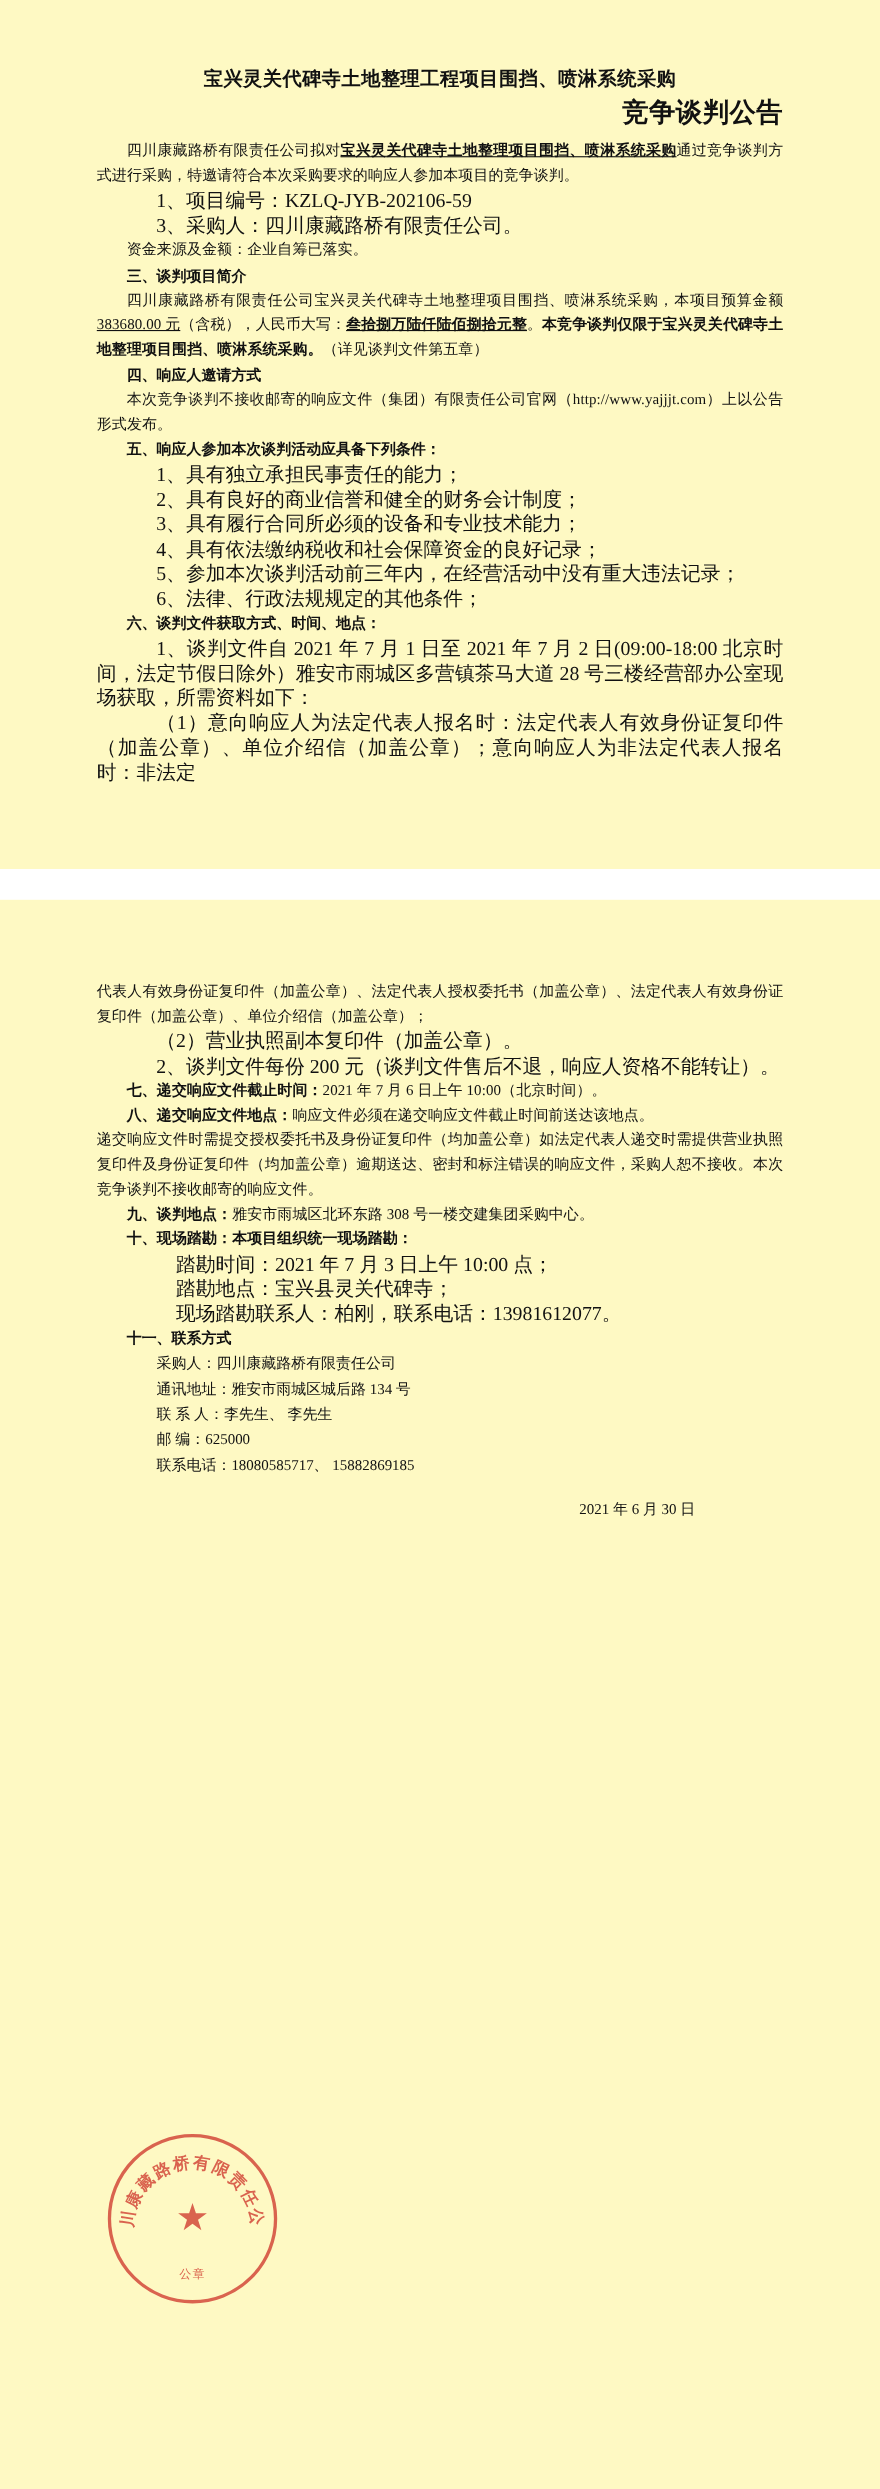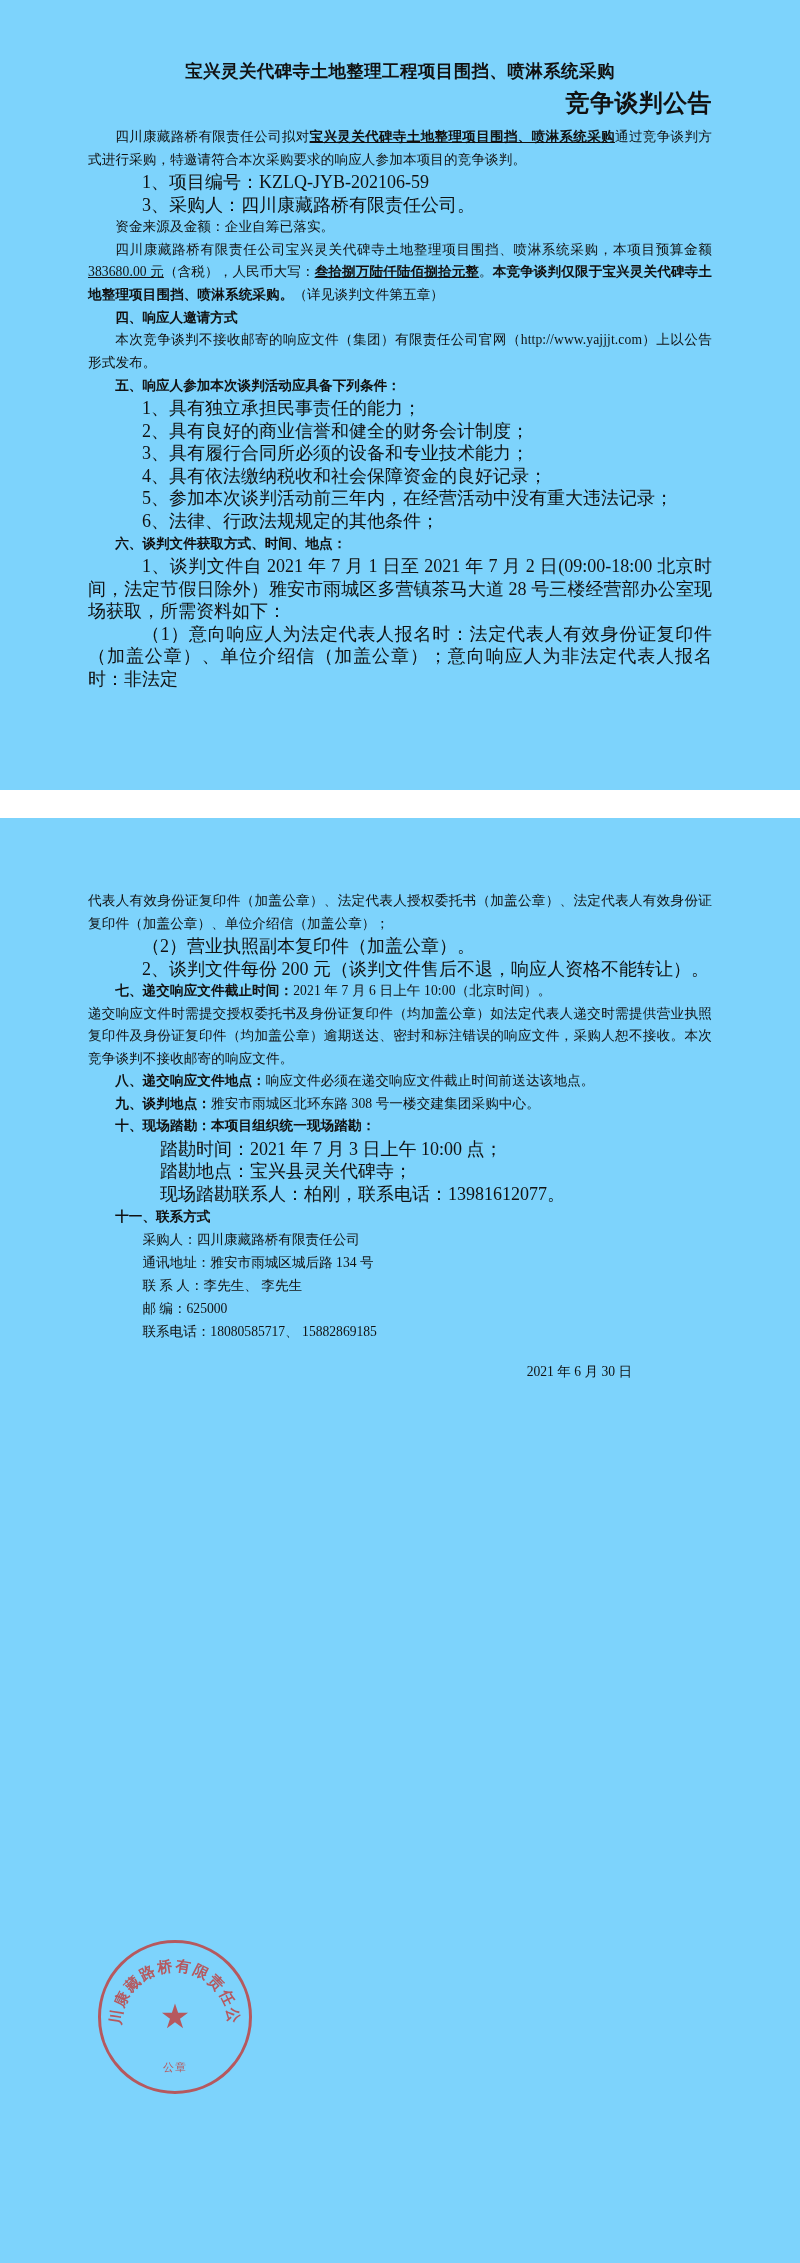--- a/index.html
+++ b/index.html
@@ -8,21 +8,21 @@
     background: #ffffff;
   }
   body {
     width: 800px;
     font-family: "Liberation Serif", "DejaVu Serif", serif;
     color: #111111;
   }
   .page {
     position: relative;
     width: 800px;
-    background: #7dd3fc;
+    background: #fef9c3;
     box-sizing: border-box;
   }
   .page-1 {
     height: 790px;
     padding: 56px 88px 0 88px;
   }
   .gap {
     height: 28px;
     background: #ffffff;
   }
@@ -157,20 +157,21 @@
 
   <p class="para">
     <span>四川康藏路桥有限责任公司拟对</span><span class="u">宝兴灵关代碑寺土地整理项目围挡、喷淋系统采购</span><span>通过竞争谈判方式进行采购，特邀请符合本次采购要求的响应人参加本项目的竞争谈判。</span>
   </p>
 
   <p class="item">1、项目编号：KZLQ-JYB-202106-59</p>
   <p class="item">3、采购人：四川康藏路桥有限责任公司。</p>
 
   <p class="para">资金来源及金额：企业自筹已落实。</p>
 
+  <p class="section-head">三、谈判项目简介</p>
   <p class="para">
     <span>四川康藏路桥有限责任公司宝兴灵关代碑寺土地整理项目围挡、喷淋系统采购，本项目预算金额</span><span class="ul-thin">383680.00 元</span><span>（含税），人民币大写：</span><span class="u">叁拾捌万陆仟陆佰捌拾元整</span><span>。</span><span class="b">本竞争谈判仅限于宝兴灵关代碑寺土地整理项目围挡、喷淋系统采购。</span><span>（详见谈判文件第五章）</span>
   </p>
 
   <p class="section-head">四、响应人邀请方式</p>
   <p class="para">本次竞争谈判不接收邮寄的响应文件（集团）有限责任公司官网（http://www.yajjjt.com）上以公告形式发布。</p>
 
   <p class="section-head">五、响应人参加本次谈判活动应具备下列条件：</p>
   <p class="item">1、具有独立承担民事责任的能力；</p>
   <p class="item">2、具有良好的商业信誉和健全的财务会计制度；</p>
@@ -190,24 +191,24 @@
 <div class="page page-2">
 
   <p class="para noindent">代表人有效身份证复印件（加盖公章）、法定代表人授权委托书（加盖公章）、法定代表人有效身份证复印件（加盖公章）、单位介绍信（加盖公章）；</p>
   <p class="item">（2）营业执照副本复印件（加盖公章）。</p>
   <p class="item">2、谈判文件每份 200 元（谈判文件售后不退，响应人资格不能转让）。</p>
 
   <p class="para">
     <span class="b">七、递交响应文件截止时间：</span><span>2021 年 7 月 6 日上午 10:00（北京时间）。</span>
   </p>
 
+  <p class="para">
+    <span class="b">八、递交响应文件地点：</span><span>响应文件必须在递交响应文件截止时间前送达该地点。</span>
+  </p>
   <p class="para noindent">递交响应文件时需提交授权委托书及身份证复印件（均加盖公章）如法定代表人递交时需提供营业执照复印件及身份证复印件（均加盖公章）逾期送达、密封和标注错误的响应文件，采购人恕不接收。本次竞争谈判不接收邮寄的响应文件。</p>
-  <p class="para">
-    <span class="b">八、递交响应文件地点：</span><span>响应文件必须在递交响应文件截止时间前送达该地点。</span>
-  </p>
 
   <p class="para">
     <span class="b">九、谈判地点：</span><span>雅安市雨城区北环东路 308 号一楼交建集团采购中心。</span>
   </p>
 
   <p class="para">
     <span class="b">十、现场踏勘：</span><span class="b">本项目组织统一现场踏勘：</span>
   </p>
   <p class="item ind4">踏勘时间：2021 年 7 月 3 日上午 10:00 点；</p>
   <p class="item ind4">踏勘地点：宝兴县灵关代碑寺；</p>

